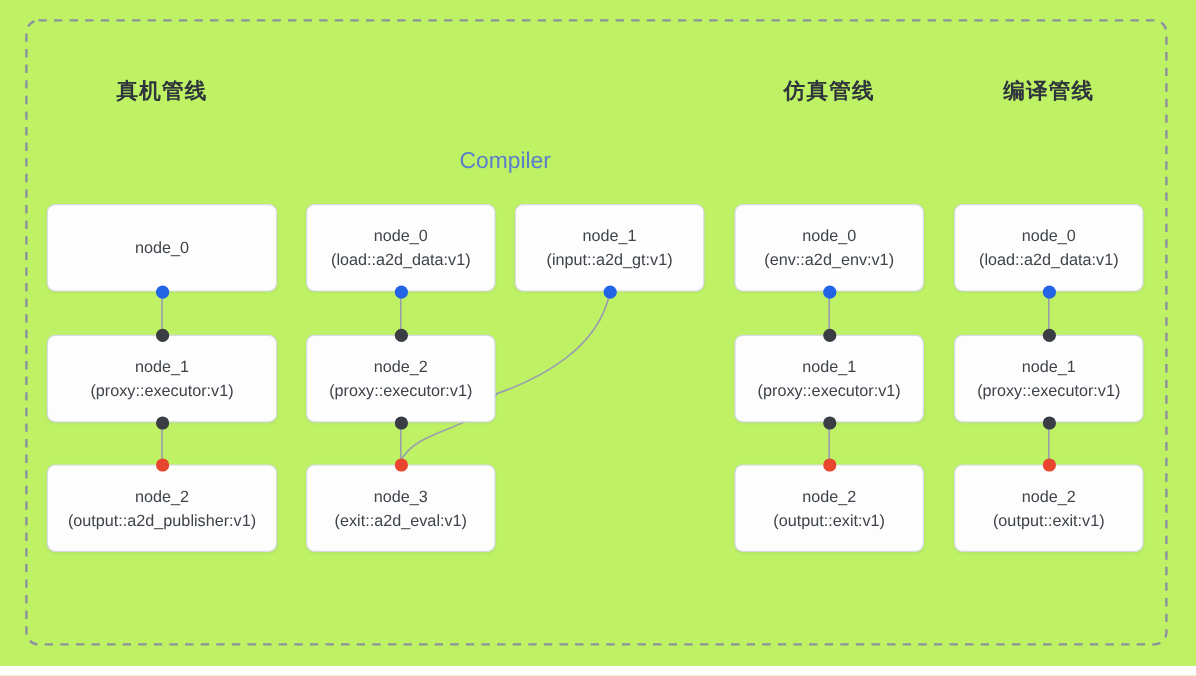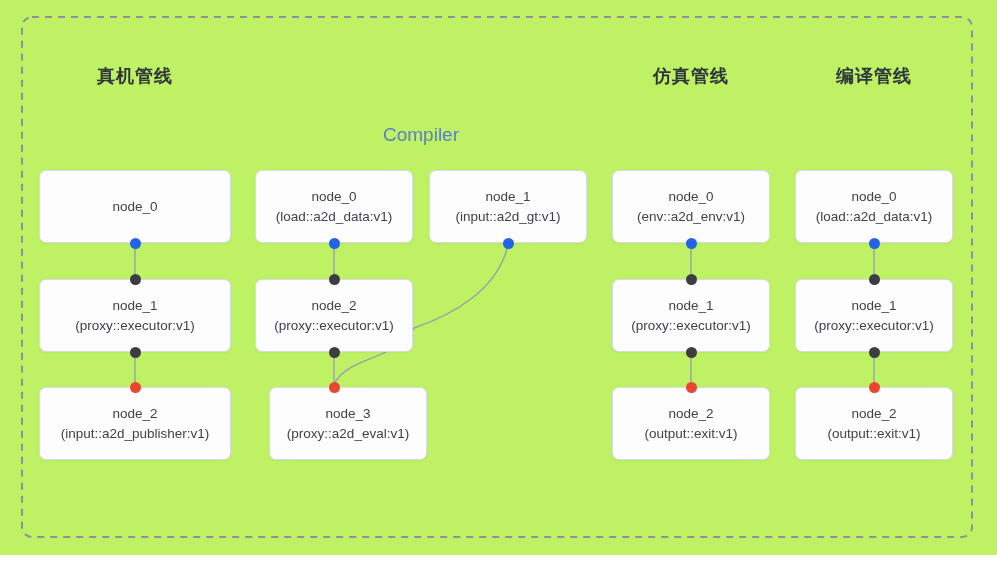--- a/index.html
+++ b/index.html
@@ -69,38 +69,38 @@
 
   <div class="node" style="left:39px;top:170px;width:192px">
     <span class="n-name">node_0</span>
   </div>
   <div class="node" style="left:39px;top:279px;width:192px">
     <span class="n-name">node_1</span>
     <span class="n-type">(proxy::executor:v1)</span>
   </div>
   <div class="node" style="left:39px;top:387px;width:192px">
     <span class="n-name">node_2</span>
-    <span class="n-type">(input::a2d_publisher:v1)</span>
+    <span class="n-type">(output::a2d_publisher:v1)</span>
   </div>
 
   <div class="node" style="left:255px;top:170px;width:158px">
     <span class="n-name">node_0</span>
     <span class="n-type">(load::a2d_data:v1)</span>
   </div>
   <div class="node" style="left:429px;top:170px;width:158px">
     <span class="n-name">node_1</span>
     <span class="n-type">(input::a2d_gt:v1)</span>
   </div>
   <div class="node" style="left:255px;top:279px;width:158px">
     <span class="n-name">node_2</span>
     <span class="n-type">(proxy::executor:v1)</span>
   </div>
-  <div class="node" style="left:269px;top:387px;width:158px">
+  <div class="node" style="left:255px;top:387px;width:158px">
     <span class="n-name">node_3</span>
-    <span class="n-type">(proxy::a2d_eval:v1)</span>
+    <span class="n-type">(exit::a2d_eval:v1)</span>
   </div>
 
   <div class="node" style="left:612px;top:170px;width:158px">
     <span class="n-name">node_0</span>
     <span class="n-type">(env::a2d_env:v1)</span>
   </div>
   <div class="node" style="left:612px;top:279px;width:158px">
     <span class="n-name">node_1</span>
     <span class="n-type">(proxy::executor:v1)</span>
   </div>

